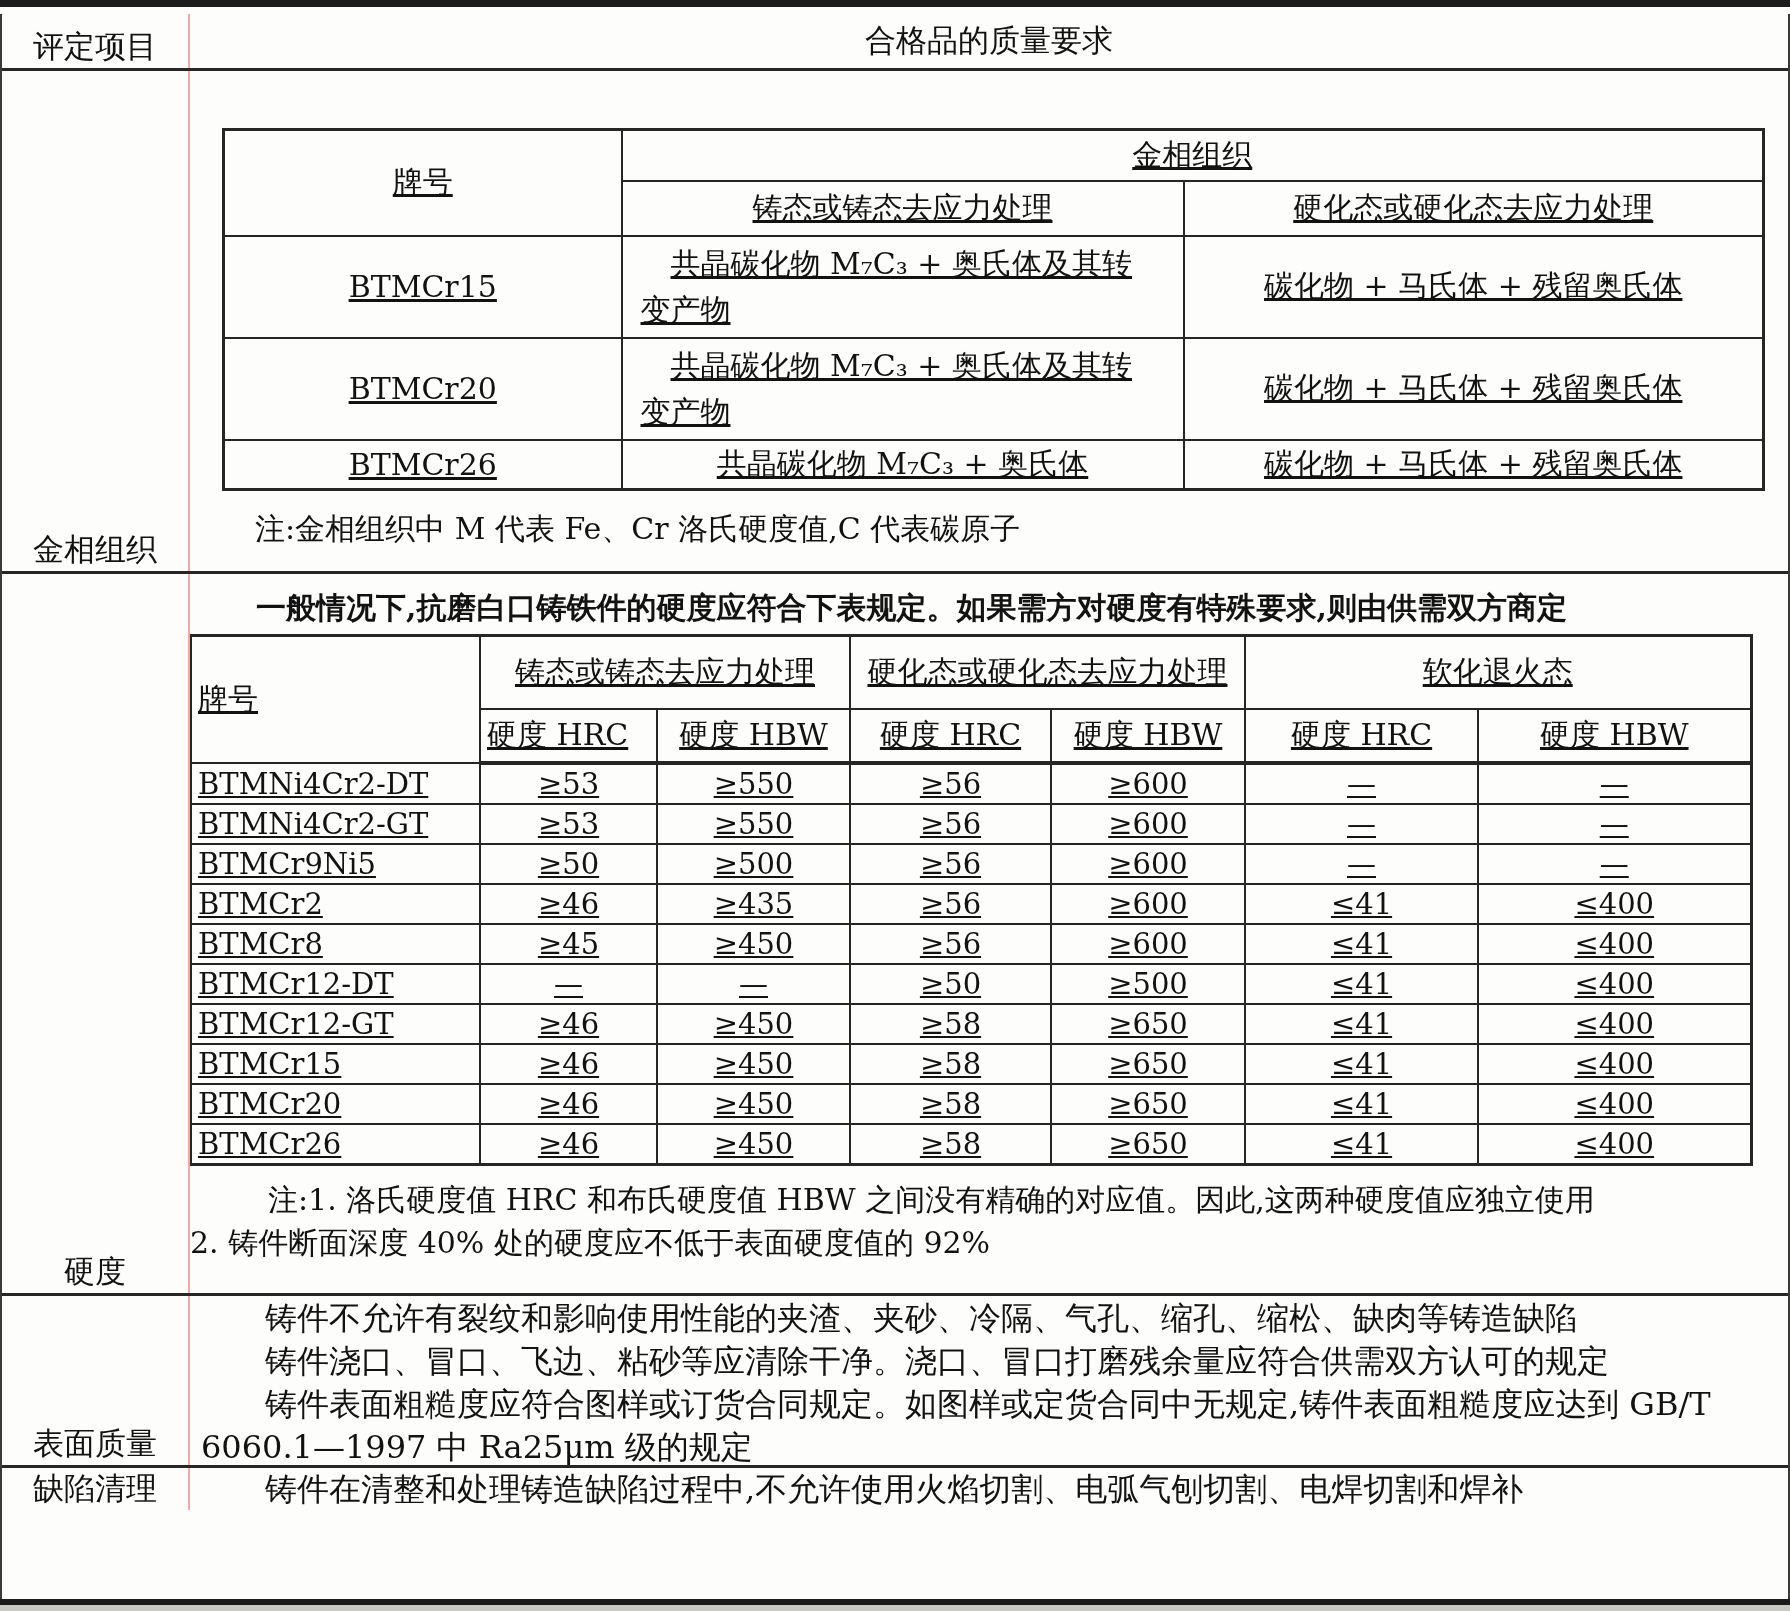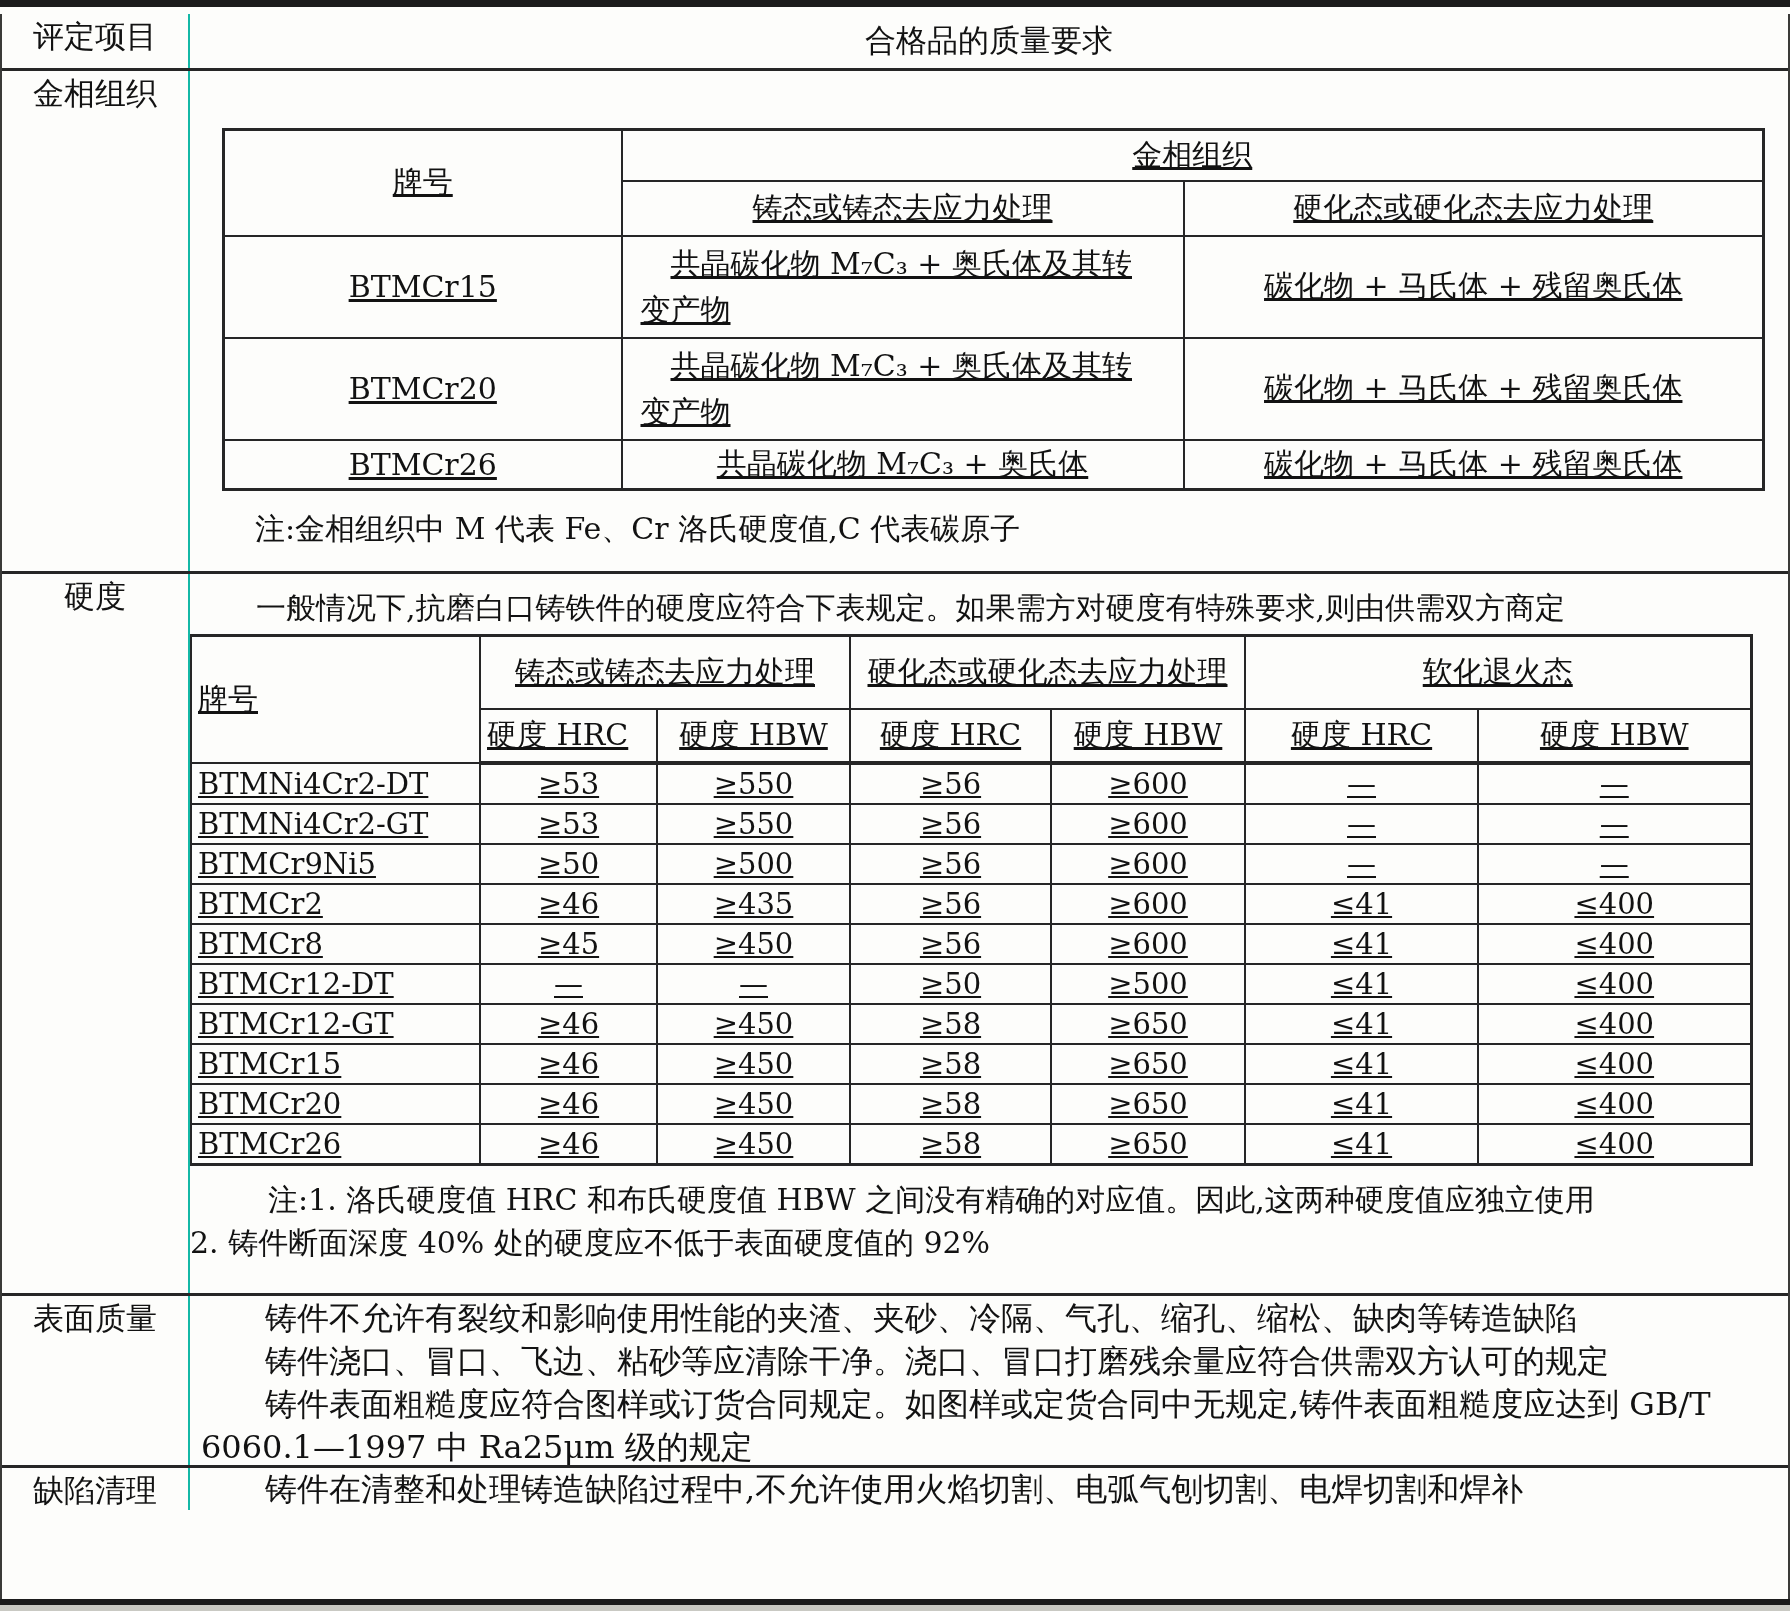--- a/index.html
+++ b/index.html
@@ -23,43 +23,43 @@
   .row:first-child { border-top:none; }
   .row-header { height:54px; }
   .row-met    { height:503px; }
   .row-hard   { height:722px; }
   .row-surf   { height:172px; }
   .row-geo    { height:96px; }
   .row-def    { height:45px; }
 
   .label {
     width:188px; flex:none; box-sizing:border-box;
-    border-right:2px solid #14b8a6;
-    display:flex; align-items:flex-start; justify-content:center;
+    border-right:2px solid #fca5a5;
+    display:flex; align-items:flex-end; justify-content:center;
     text-align:center; font-size:31px; line-height:44px;
     padding:0 2px;
   }
   .content { flex:1 1 auto; min-width:0; box-sizing:border-box; position:relative; }
   .center-cell { display:flex; align-items:center; justify-content:center; font-size:31px; }
 
   table { border-collapse:collapse; table-layout:fixed;text-decoration:underline; }
   td { border:2px solid #262626; text-align:center; vertical-align:middle;
        font-size:30px; padding:0; overflow:hidden; }
 
   
   .t1 { width:1540px; margin:57px 0 0 32px; border:3px solid #262626; }
   .t1 tr.h1 { height:51px; }
   .t1 tr.h2 { height:55px; }
   .t1 tr.d-tall { height:100px; }
   .t1 tr.d-short { height:50px; }
   .t1 td.wrapcell { text-align:left; text-indent:1em; padding:4px 28px 4px 18px; line-height:46px; }
   .met-note { margin:18px 0 0 0; padding-left:65px; font-size:30px; line-height:40px; }
 
   
-  .intro { margin:12px 0 0 0; padding:0 10px 0 6px; text-indent:2em; font-size:30px; line-height:44px; }
+  .intro { margin:12px 0 0 0; padding:0 10px 0 6px; text-indent:2em; font-size:30px; line-height:44px;font-weight:bold; }
   .t2 { width:1560px; margin:4px 0 0 0; border:3px solid #262626; border-left:none; }
   .t2 tr.h1 td { height:71px; font-size:30px; }
   .t2 tr.h2 td { height:51px; border-bottom:4px solid #262626; font-size:30px; }
   .t2 td.brand-head { font-size:30px; }
   .t2 tbody td { height:38px; font-size:29px; }
   .t2 tbody td:first-child { text-align:left; padding-left:6px; }
   .hnote { margin:0; font-size:30px; line-height:43px; }
   .hnote1 { margin-top:12px; padding-left:78px; }
   .hnote2 { }
 

